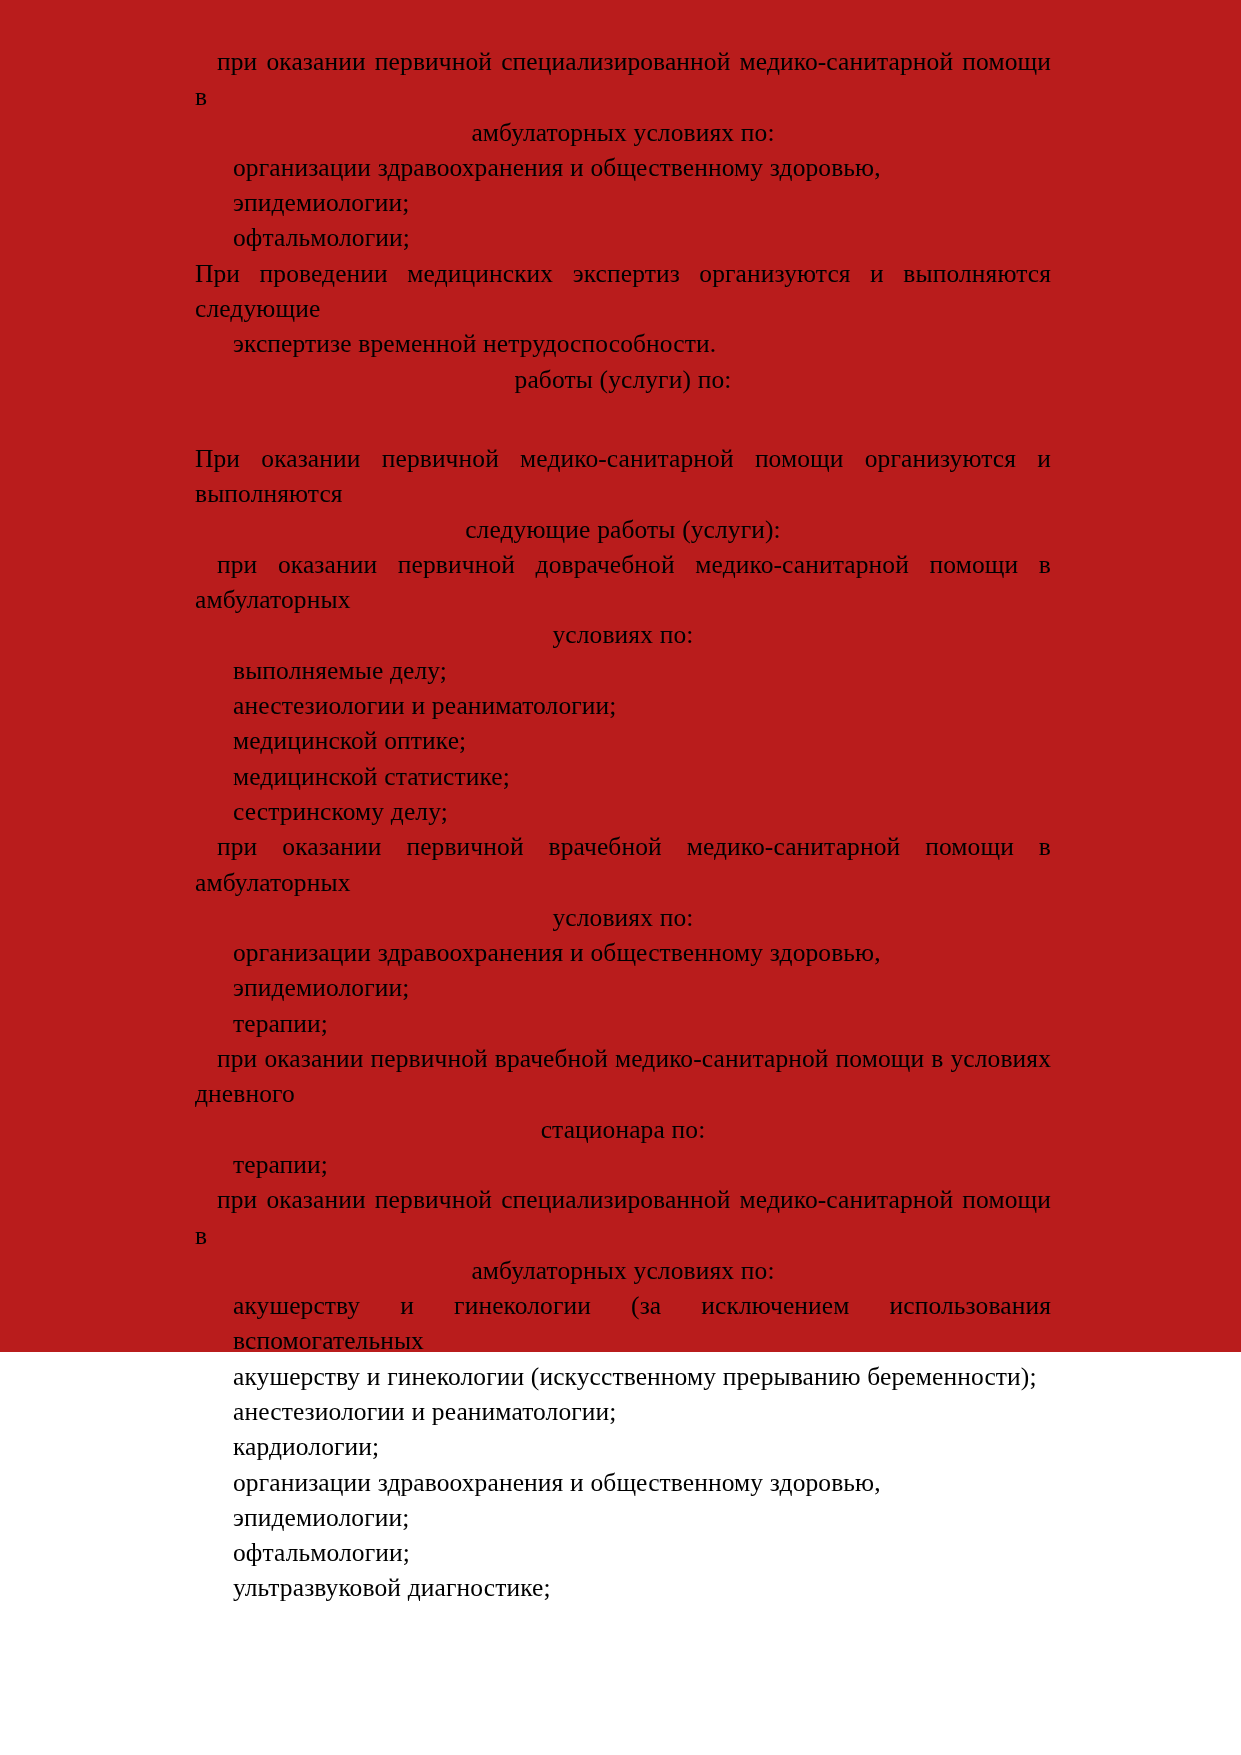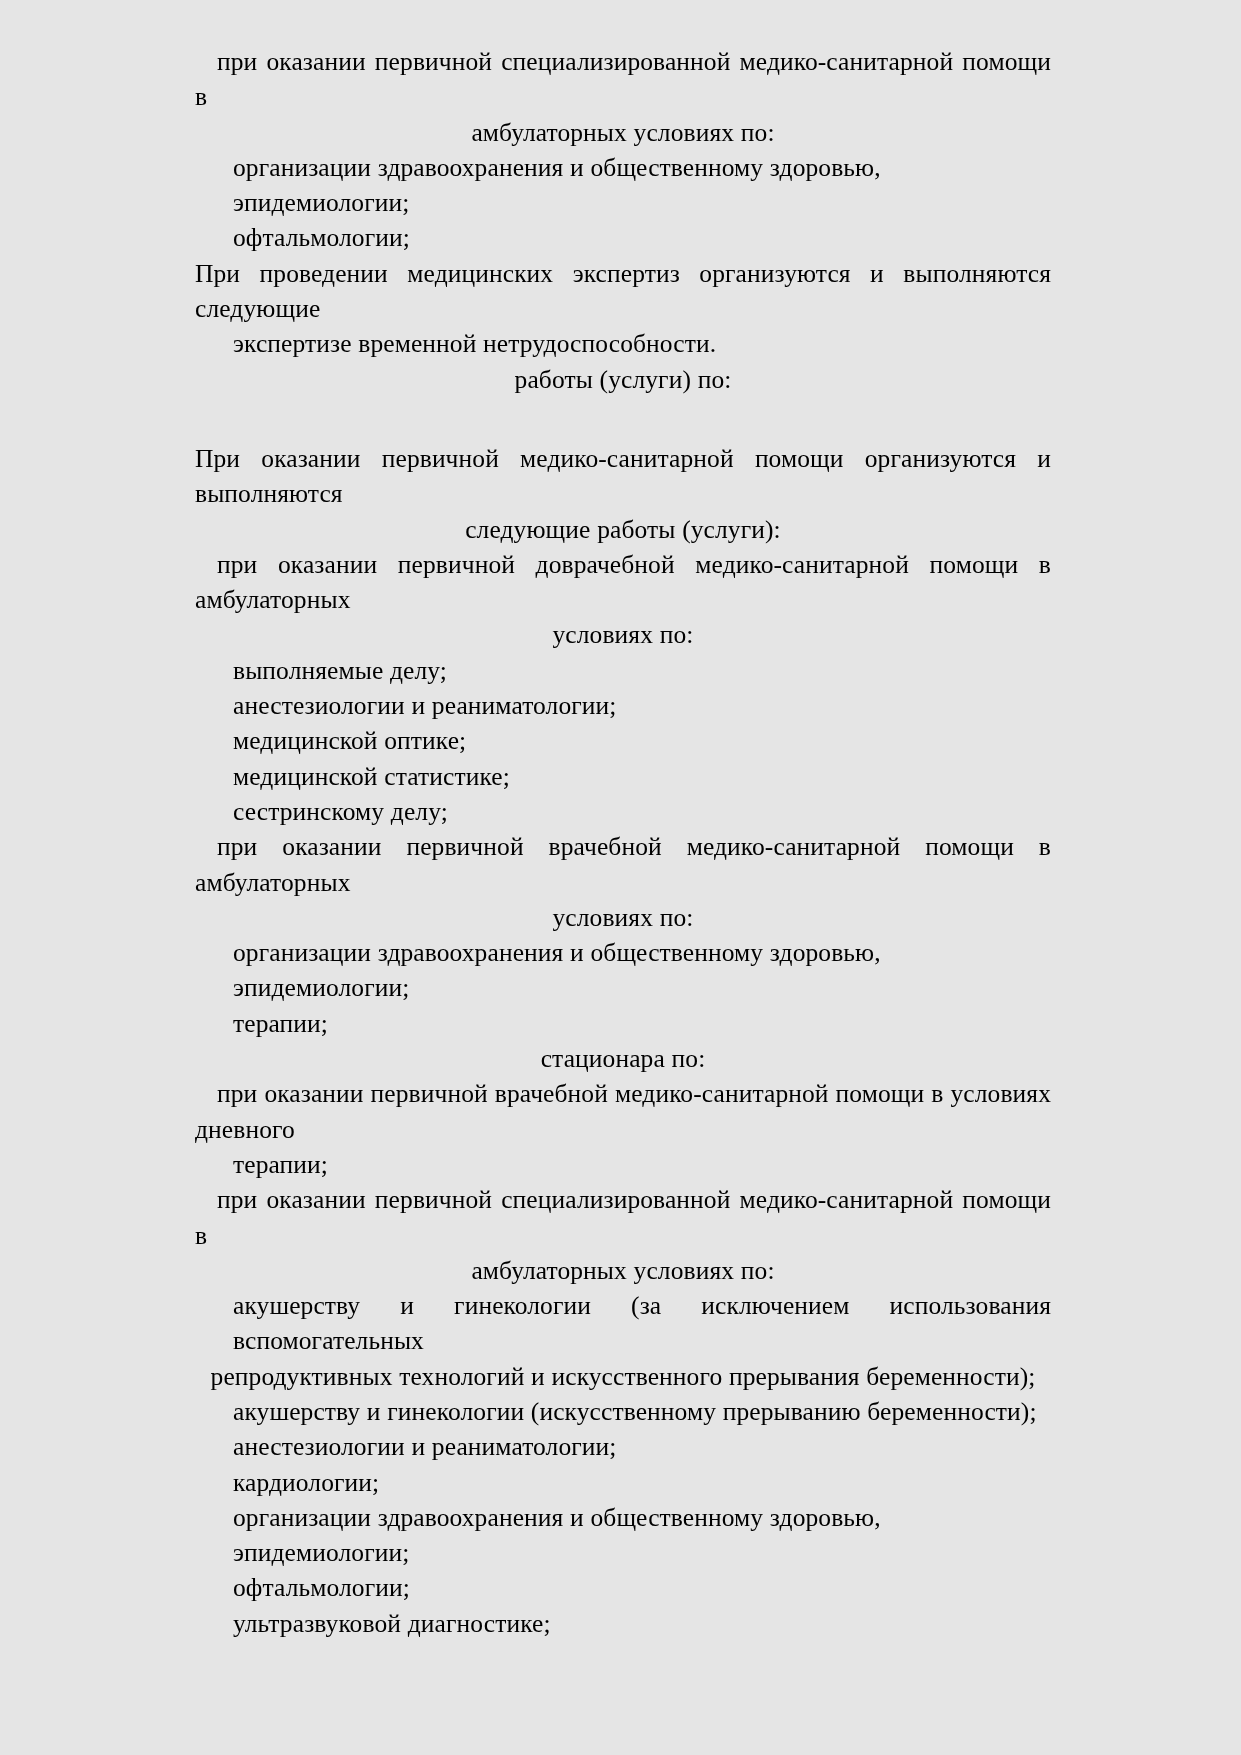--- a/index.html
+++ b/index.html
@@ -10,22 +10,22 @@
   body {
     width: 1241px;
     height: 1755px;
     font-family: "Liberation Serif", "DejaVu Serif", serif;
     color: #000000;
     -webkit-font-smoothing: antialiased;
   }
   #page {
     position: relative;
     width: 1241px;
-    height: 1755px;
-    background: #e5e5e5;
+    height: 1352px;
+    background: #b91c1c;
     box-sizing: border-box;
     padding: 44px 190px 0 195px;
   }
   .block {
     margin: 0;
   }
   
   p.line {
     margin: 0;
     padding: 0;
@@ -133,41 +133,38 @@
     <p class="line flush">
       <span>условиях по:</span>
     </p>
     <p class="line ind-item">
       <span>организации здравоохранения и общественному здоровью, эпидемиологии;</span>
     </p>
     <p class="line ind-item">
       <span>терапии;</span>
     </p>
 
+    <p class="line ind-sub nowrap-justify">
+      <span>при оказании первичной врачебной медико-санитарной помощи в условиях дневного</span>
+    </p>
     <p class="line flush">
       <span>стационара по:</span>
-    </p>
-    <p class="line ind-sub nowrap-justify">
-      <span>при оказании первичной врачебной медико-санитарной помощи в условиях дневного</span>
     </p>
     <p class="line ind-item">
       <span>терапии;</span>
     </p>
 
     <p class="line ind-sub">
       <span>при оказании первичной специализированной медико-санитарной помощи в</span>
     </p>
     <p class="line flush">
       <span>амбулаторных условиях по:</span>
     </p>
     <p class="line ind-item-just">
       <span>акушерству и гинекологии (за исключением использования вспомогательных</span>
-    </p>
-    <p class="line flush">
-      <span>репродуктивных технологий и искусственного прерывания беременности);</span>
     </p>
     <p class="line ind-item">
       <span>акушерству и гинекологии (искусственному прерыванию беременности);</span>
     </p>
     <p class="line ind-item">
       <span>анестезиологии и реаниматологии;</span>
     </p>
     <p class="line ind-item">
       <span>кардиологии;</span>
     </p>

